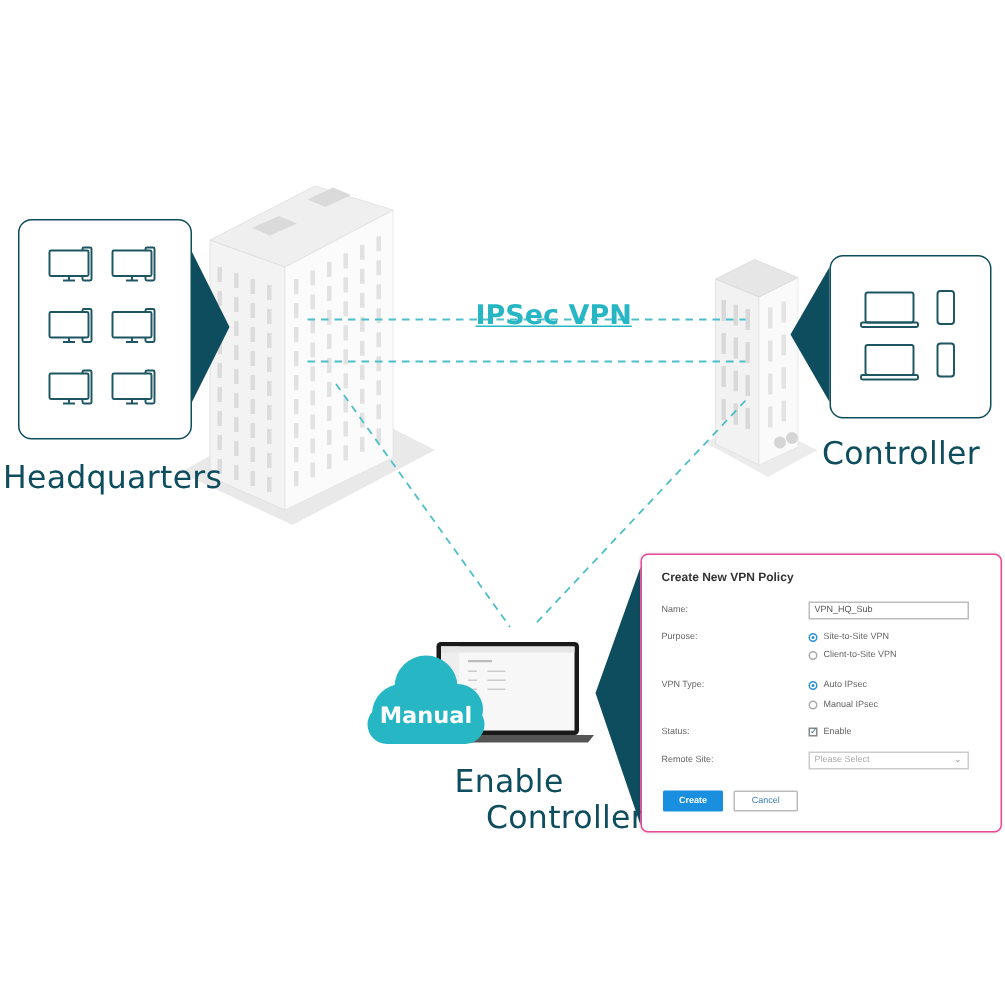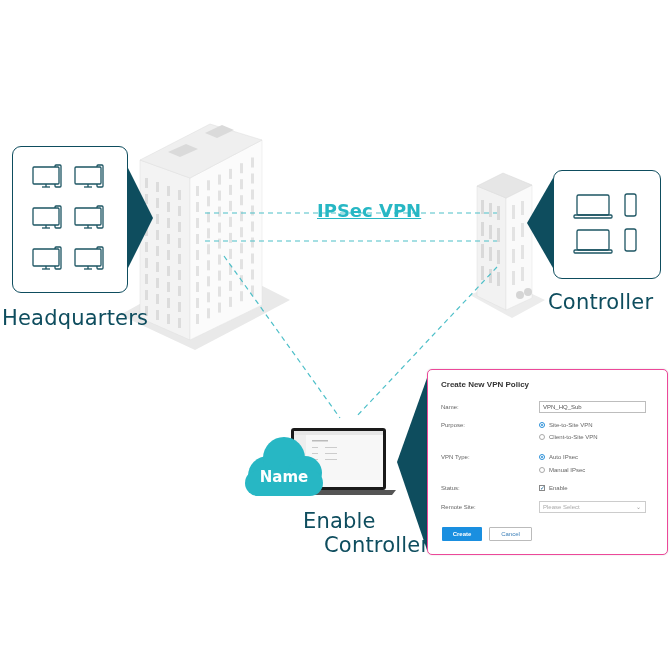--- a/index.html
+++ b/index.html
@@ -259,21 +259,21 @@
       </g>
       <g>
         <rect x="625" y="229" width="11" height="22" rx="2"></rect>
       </g>
     </g>
 </svg>
 
 <div class="abs lbl" style="left:2px;top:306px;">Headquarters</div>
 <div class="abs lbl" style="left:548px;top:290px;">Controller</div>
 <div class="abs vpn-title" style="left:317px;top:200px;text-decoration:underline;">IPSec VPN</div>
-<div class="cloud-text">Name</div>
+<div class="cloud-text">Manual</div>
 <div class="abs lbl" style="left:303px;top:509px;">Enable</div>
 <div class="abs lbl" style="left:288px;top:533px;margin-left:36px;">Controller</div>
 
 <div class="dialog">
   <div class="dlg-title">Create New VPN Policy</div>
 
   <div class="row-lbl" style="top:34px">Name:</div>
   <div class="txt-input">VPN_HQ_Sub</div>
 
   <div class="row-lbl" style="top:52px">Purpose:</div>

